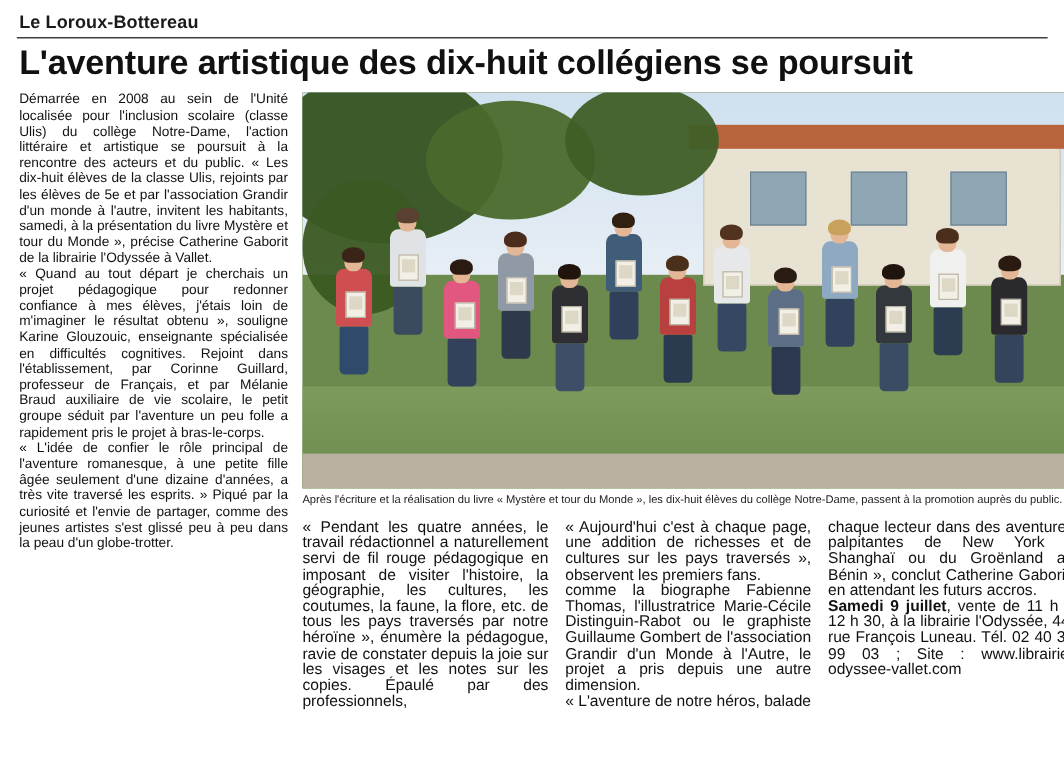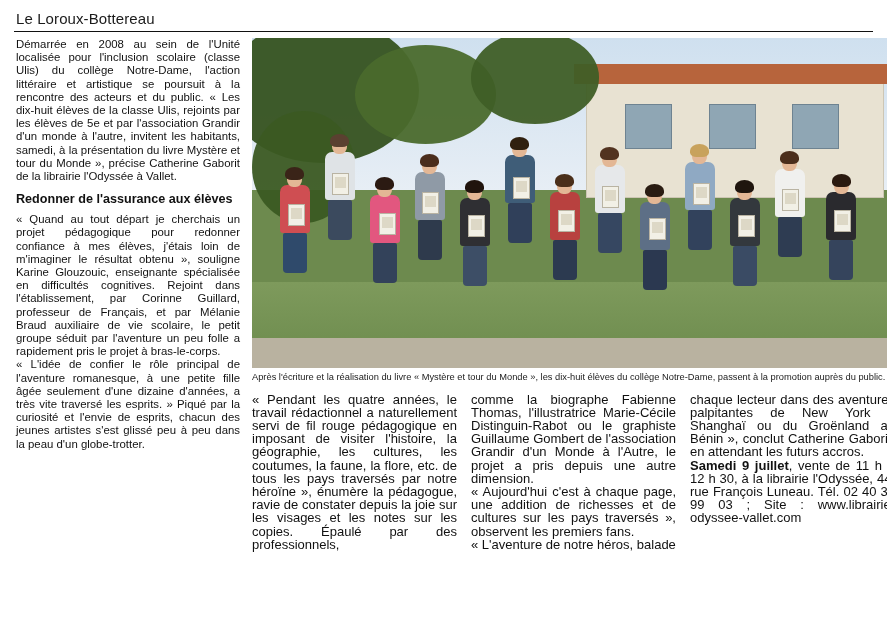--- a/index.html
+++ b/index.html
@@ -16,21 +16,21 @@
   }
   .page {
     position: relative;
     width: 887px;
     height: 637px;
     box-sizing: border-box;
     padding: 8px 10px 0 10px;
   }
   .kicker {
     font-size: 15px;
-    font-weight: normal;
+    font-weight: bold;
     color: #1a1a1a;
     letter-spacing: 0.1px;
     margin: 2px 0 4px 6px;
   }
   .kicker-rule {
     border: 0;
     border-top: 1.5px solid #111;
     margin: 2px 4px 6px 4px;
   }
   .headline {
@@ -193,28 +193,28 @@
     background: #ddd8c6;
   }
 </style>
 </head>
 <body>
 
 <div class="page">
 
   <div class="kicker">Le Loroux-Bottereau</div>
   <hr class="kicker-rule">
+  <div class="headline">L'aventure artistique des dix-huit collégiens se poursuit</div>
 
   <div class="body-area">
 
     <div class="col-left">
       <p class="lead">Démarrée en 2008 au sein de l'Unité localisée pour l'inclusion scolaire (classe Ulis) du collège Notre-Dame, l'action littéraire et artistique se poursuit à la rencontre des acteurs et du public. « Les dix-huit élèves de la classe Ulis, rejoints par les élèves de 5e et par l'association Grandir d'un monde à l'autre, invitent les habitants, samedi, à la présentation du livre Mystère et tour du Monde », précise Catherine Gaborit de la librairie l'Odyssée à Vallet.</p>
-      <div class="subhead">Redonner de l'assurance aux élèves</div>
       <p class="txt">« Quand au tout départ je cherchais un projet pédagogique pour redonner confiance à mes élèves, j'étais loin de m'imaginer le résultat obtenu », souligne Karine Glouzouic, enseignante spécialisée en difficultés cognitives. Rejoint dans l'établissement, par Corinne Guillard, professeur de Français, et par Mélanie Braud auxiliaire de vie scolaire, le petit groupe séduit par l'aventure un peu folle a rapidement pris le projet à bras-le-corps.</p>
-      <p class="txt">« L'idée de confier le rôle principal de l'aventure romanesque, à une petite fille âgée seulement d'une dizaine d'années, a très vite traversé les esprits. » Piqué par la curiosité et l'envie de esprits, chacun des jeunes artistes s'est glissé peu à peu dans la peau d'un globe-trotter.</p>
+      <p class="txt">« L'idée de confier le rôle principal de l'aventure romanesque, à une petite fille âgée seulement d'une dizaine d'années, a très vite traversé les esprits. » Piqué par la curiosité et l'envie de partager, comme des jeunes artistes s'est glissé peu à peu dans la peau d'un globe-trotter.</p>
     </div>
 
     <div class="col-right">
 
       <div class="photo-wrap">
         <div class="photo">
           <div class="sky"></div>
 
           <div class="building" style="left:52%;top:12%;width:46%;height:36%;"></div>
           <div class="roof" style="left:50%;top:8%;width:50%;height:6%;"></div>
@@ -351,22 +351,22 @@
         <div class="caption">Après l'écriture et la réalisation du livre « Mystère et tour du Monde », les dix-huit élèves du collège Notre-Dame, passent à la promotion auprès du public.</div>
       </div>
 
       <div class="lower-cols">
 
         <div class="lower-col">
           <p>« Pendant les quatre années, le travail rédactionnel a naturellement servi de fil rouge pédagogique en imposant de visiter l'histoire, la géographie, les cultures, les coutumes, la faune, la flore, etc. de tous les pays traversés par notre héroïne », énumère la pédagogue, ravie de constater depuis la joie sur les visages et les notes sur les copies. Épaulé par des professionnels,</p>
         </div>
 
         <div class="lower-col">
+          <p>« Aujourd'hui c'est à chaque page, une addition de richesses et de cultures sur les pays traversés », observent les premiers fans.</p>
           <p>comme la biographe Fabienne Thomas, l'illustratrice Marie-Cécile Distinguin-Rabot ou le graphiste Guillaume Gombert de l'association Grandir d'un Monde à l'Autre, le projet a pris depuis une autre dimension.</p>
-          <p>« Aujourd'hui c'est à chaque page, une addition de richesses et de cultures sur les pays traversés », observent les premiers fans.</p>
           <p>« L'aventure de notre héros, balade</p>
         </div>
 
         <div class="lower-col">
           <p>chaque lecteur dans des aventures palpitantes de New York à Shanghaï ou du Groënland au Bénin », conclut Catherine Gaborit, en attendant les futurs accros.</p>
           <p><span class="bold-lead">Samedi 9 juillet</span><span>, vente de 11 h à 12 h 30, à la librairie l'Odyssée, 44, rue François Luneau. Tél. 02 40 33 99 03 ; Site : www.librairie-odyssee-vallet.com</span></p>
         </div>
 
       </div>
 

